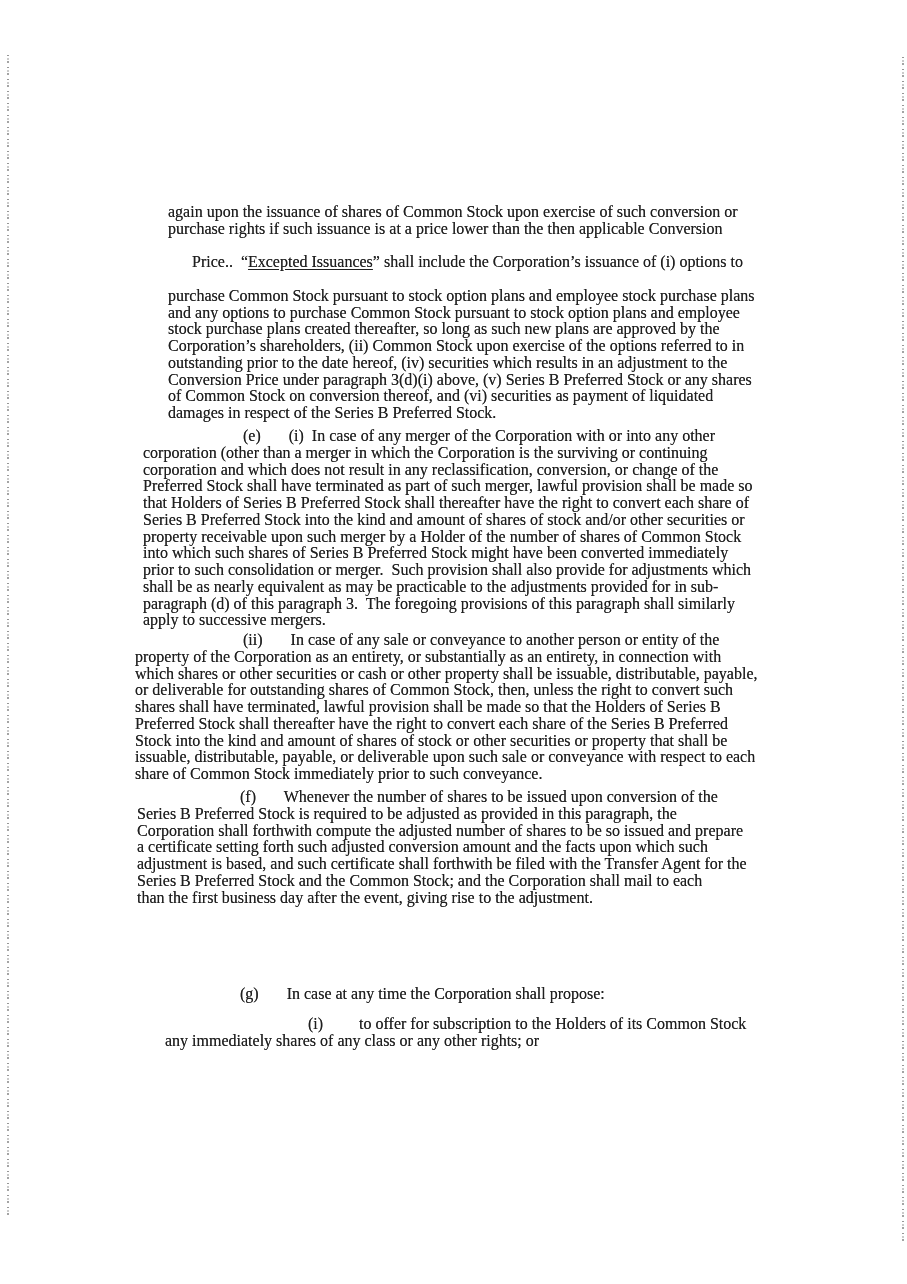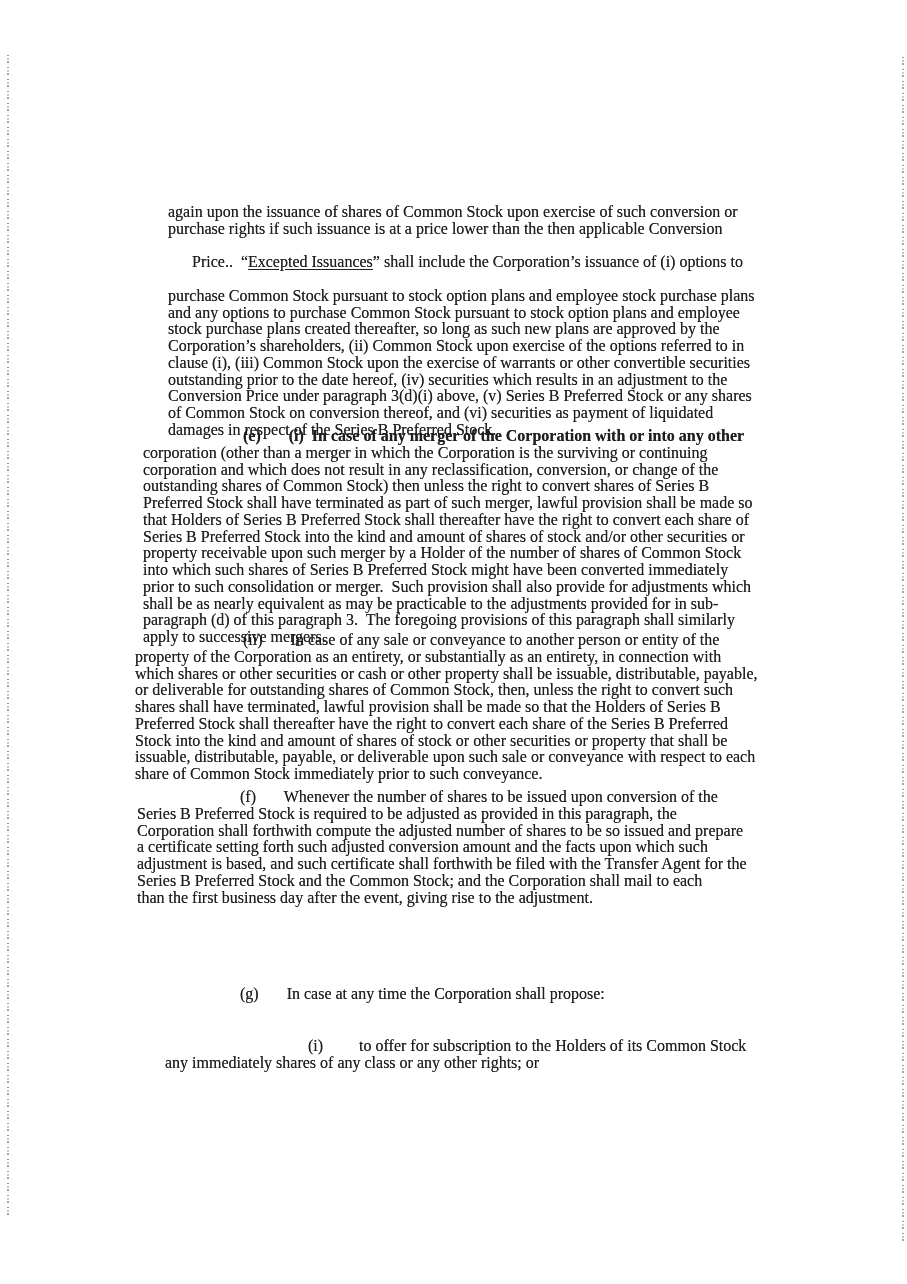--- a/index.html
+++ b/index.html
@@ -40,32 +40,32 @@
   .edge-right { left: 902px; top: 57px; height: 1185px; }
 
   .para {
     position: absolute;
   }
   .line { white-space: pre; }
 
   .p-cont { left: 168px; top: 204px; }
 
   .p-e  { left: 143px; top: 428px;  }
-  .p-e  .line:first-child  { text-indent: 100px; font-weight: bold; }
+  .p-e  .line:first-child  { text-indent: 100px; }
 
   .p-ii { left: 135px; top: 632px; font-family: Liberation Serif, serif;  }
   .p-ii .line:first-child  { text-indent: 108px; }
 
   .p-f  { left: 137px; top: 789px;  }
   .p-f  .line:first-child  { text-indent: 103px; }
 
   .p-g  { left: 140px; top: 986px;  }
   .p-g  .line:first-child  { text-indent: 100px; }
 
-  .p-gi { left: 165px; top: 1016px; margin-top: 22px; }
+  .p-gi { left: 165px; top: 1016px; }
   .p-gi .line:first-child  { text-indent: 143px; }
 
   .u { text-decoration: underline; text-underline-offset: 2px; }
 </style>
 </head>
 <body>
 
 <div class="page">
 
   <div class="edge edge-left"></div>
@@ -77,33 +77,31 @@
         <div class="line">purchase rights if such issuance is at a price lower than the then applicable Conversion</div>
       </div>
     <div class="line">
       <span>Price..  “</span><span class="u">Excepted Issuances</span><span>” shall include the Corporation’s issuance of (i) options to</span>
     </div>
     <div>
         <div class="line">purchase Common Stock pursuant to stock option plans and employee stock purchase plans</div>
         <div class="line">and any options to purchase Common Stock pursuant to stock option plans and employee</div>
         <div class="line">stock purchase plans created thereafter, so long as such new plans are approved by the</div>
         <div class="line">Corporation’s shareholders, (ii) Common Stock upon exercise of the options referred to in</div>
-        <div class="line">clause (i), (iii) Common Stock upon the exercise of warrants or other convertible securities</div>
         <div class="line">outstanding prior to the date hereof, (iv) securities which results in an adjustment to the</div>
         <div class="line">Conversion Price under paragraph 3(d)(i) above, (v) Series B Preferred Stock or any shares</div>
         <div class="line">of Common Stock on conversion thereof, and (vi) securities as payment of liquidated</div>
         <div class="line">damages in respect of the Series B Preferred Stock.</div>
       </div>
   </section>
 
   <section class="para p-e">
       <div class="line">(e)       (i)  In case of any merger of the Corporation with or into any other</div>
       <div class="line">corporation (other than a merger in which the Corporation is the surviving or continuing</div>
       <div class="line">corporation and which does not result in any reclassification, conversion, or change of the</div>
-      <div class="line">outstanding shares of Common Stock) then unless the right to convert shares of Series B</div>
       <div class="line">Preferred Stock shall have terminated as part of such merger, lawful provision shall be made so</div>
       <div class="line">that Holders of Series B Preferred Stock shall thereafter have the right to convert each share of</div>
       <div class="line">Series B Preferred Stock into the kind and amount of shares of stock and/or other securities or</div>
       <div class="line">property receivable upon such merger by a Holder of the number of shares of Common Stock</div>
       <div class="line">into which such shares of Series B Preferred Stock might have been converted immediately</div>
       <div class="line">prior to such consolidation or merger.  Such provision shall also provide for adjustments which</div>
       <div class="line">shall be as nearly equivalent as may be practicable to the adjustments provided for in sub-</div>
       <div class="line">paragraph (d) of this paragraph 3.  The foregoing provisions of this paragraph shall similarly</div>
       <div class="line">apply to successive mergers.</div>
     </section>

